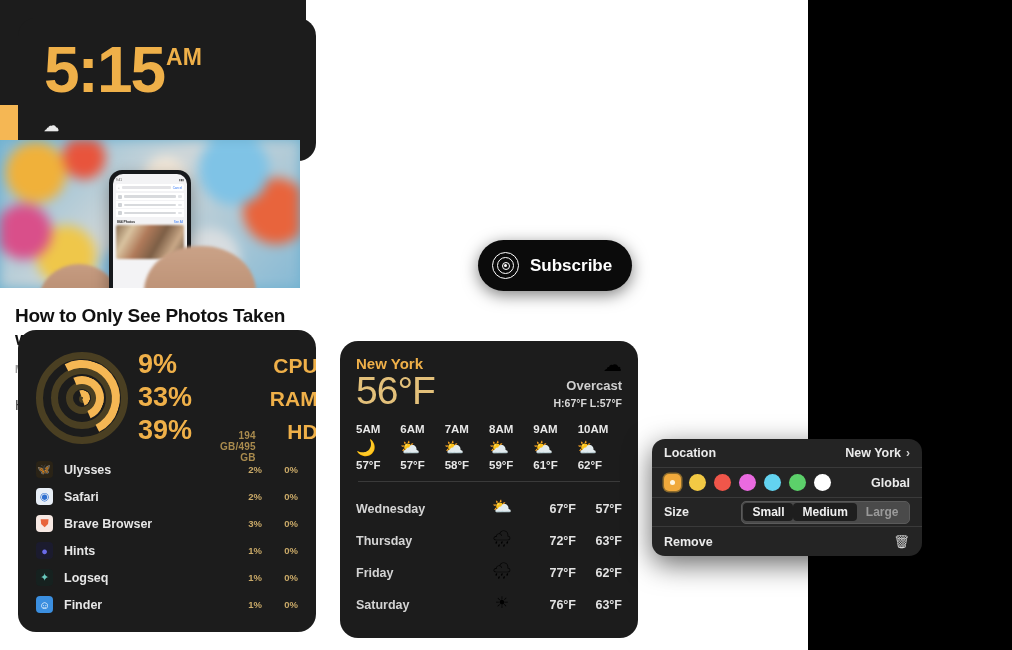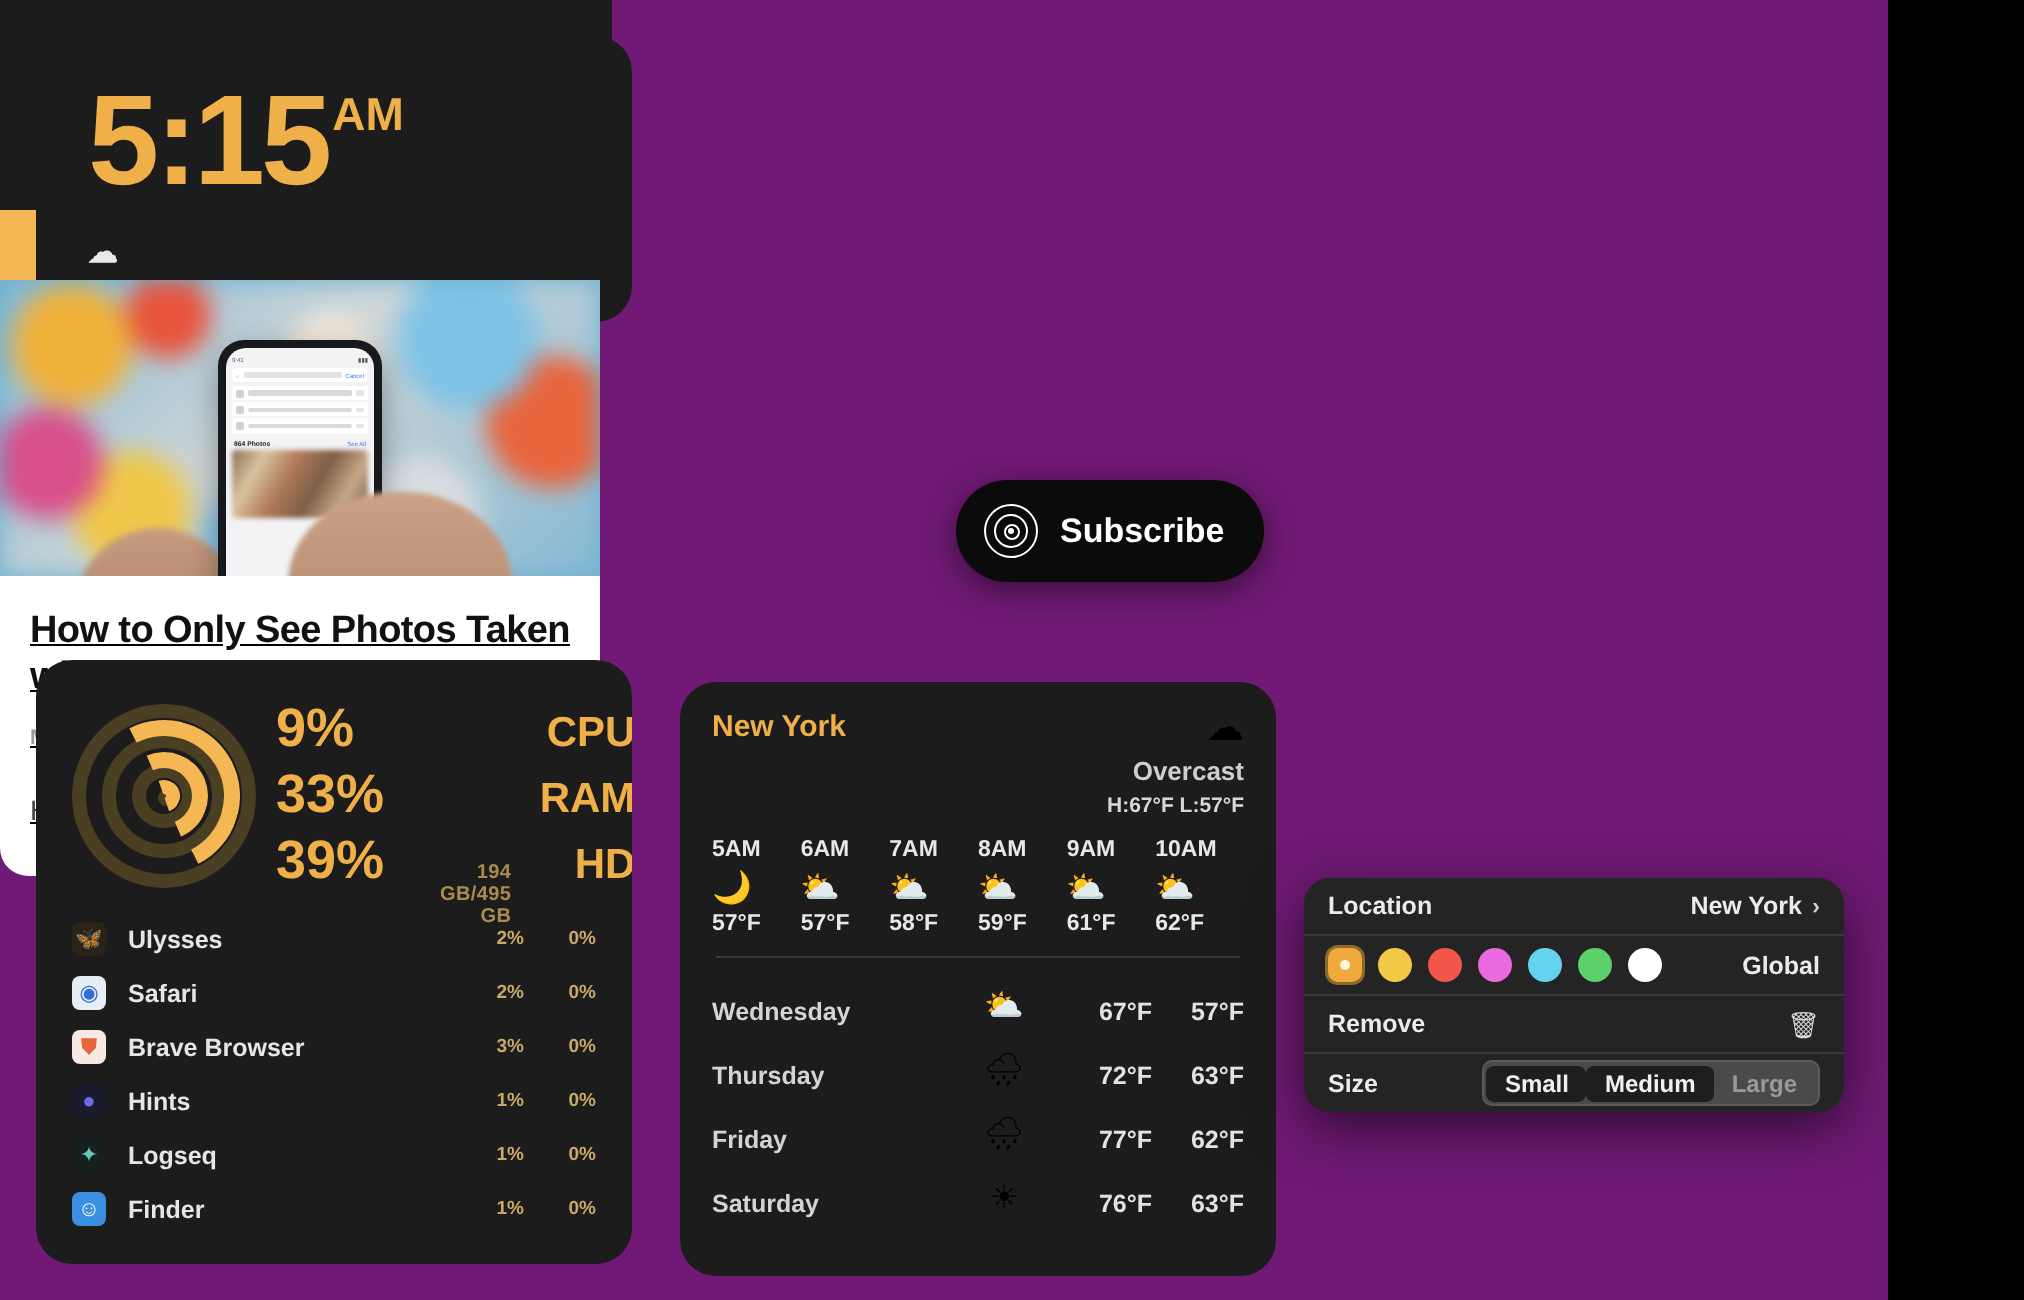--- a/index.html
+++ b/index.html
@@ -2,21 +2,21 @@
 <html><head>
 <meta charset="utf-8">
 <style>
   * { margin:0; padding:0; box-sizing:border-box; }
   html, body {
     width:1012px; height:650px;
     background:#000;
     font-family:"Liberation Sans", sans-serif;
     overflow:hidden;
   }
-  .stage { position:relative; width:944px; height:650px; background:#701a75;text-decoration:underline; }
+  .stage { position:relative; width:808px; height:650px; background:#ffffff; }
 
   
   .card { position:absolute; background:#1c1c1c; border-radius:18px; overflow:hidden; }
 
   
   #clock-widget { left:18px; top:18px; width:298px; height:143px; padding:22px 26px; }
   .clock-time-row { display:flex; align-items:flex-start; }
   .clock-time { font-size:64px; font-weight:700; color:#f0b busy; }
   .clock-time { color:#f2b busy; }
   .clock-time { color:#efb049; letter-spacing:-2px; line-height:.95; }
@@ -315,20 +315,21 @@
         <span class="sr s3"></span>
         <span class="sr s4"></span>
     </span>
     <span class="sub-text">Subscribe</span>
   </div>
 
   <div class="card" id="weather-widget">
     <div class="w-head">
       <div>
         <div class="w-city">New York</div>
+        <div class="w-temp">56°F</div>
       </div>
       <div class="w-right">
         <div class="w-icon">☁</div>
         <div class="w-cond">Overcast</div>
         <div class="w-hl">H:67°F  L:57°F</div>
       </div>
     </div>
 
     <div class="w-hourly">
       <div class="w-hour">
@@ -409,27 +410,27 @@
       <span class="sw" style="background:#f2c944;"></span>
       <span class="sw" style="background:#f0564a;"></span>
       <span class="sw" style="background:#ea6ae0;"></span>
       <span class="sw" style="background:#63d3f0;"></span>
       <span class="sw" style="background:#5cd06a;"></span>
       <span class="sw" style="background:#ffffff;"></span>
       <span class="sw-global">Global</span>
     </div>
 
     <div class="set-row">
-      <span class="set-label">Remove</span>
-      <span class="trash">🗑</span>
-    </div>
-
-    <div class="set-row">
       <span class="set-label">Size</span>
       <span class="seg seg-lg">
         <span class="seg-item on">Small</span>
         <span class="seg-item on">Medium</span>
         <span class="seg-item off">Large</span>
       </span>
     </div>
+
+    <div class="set-row">
+      <span class="set-label">Remove</span>
+      <span class="trash">🗑</span>
+    </div>
   </div>
 
 </div>
 
 </body></html>

